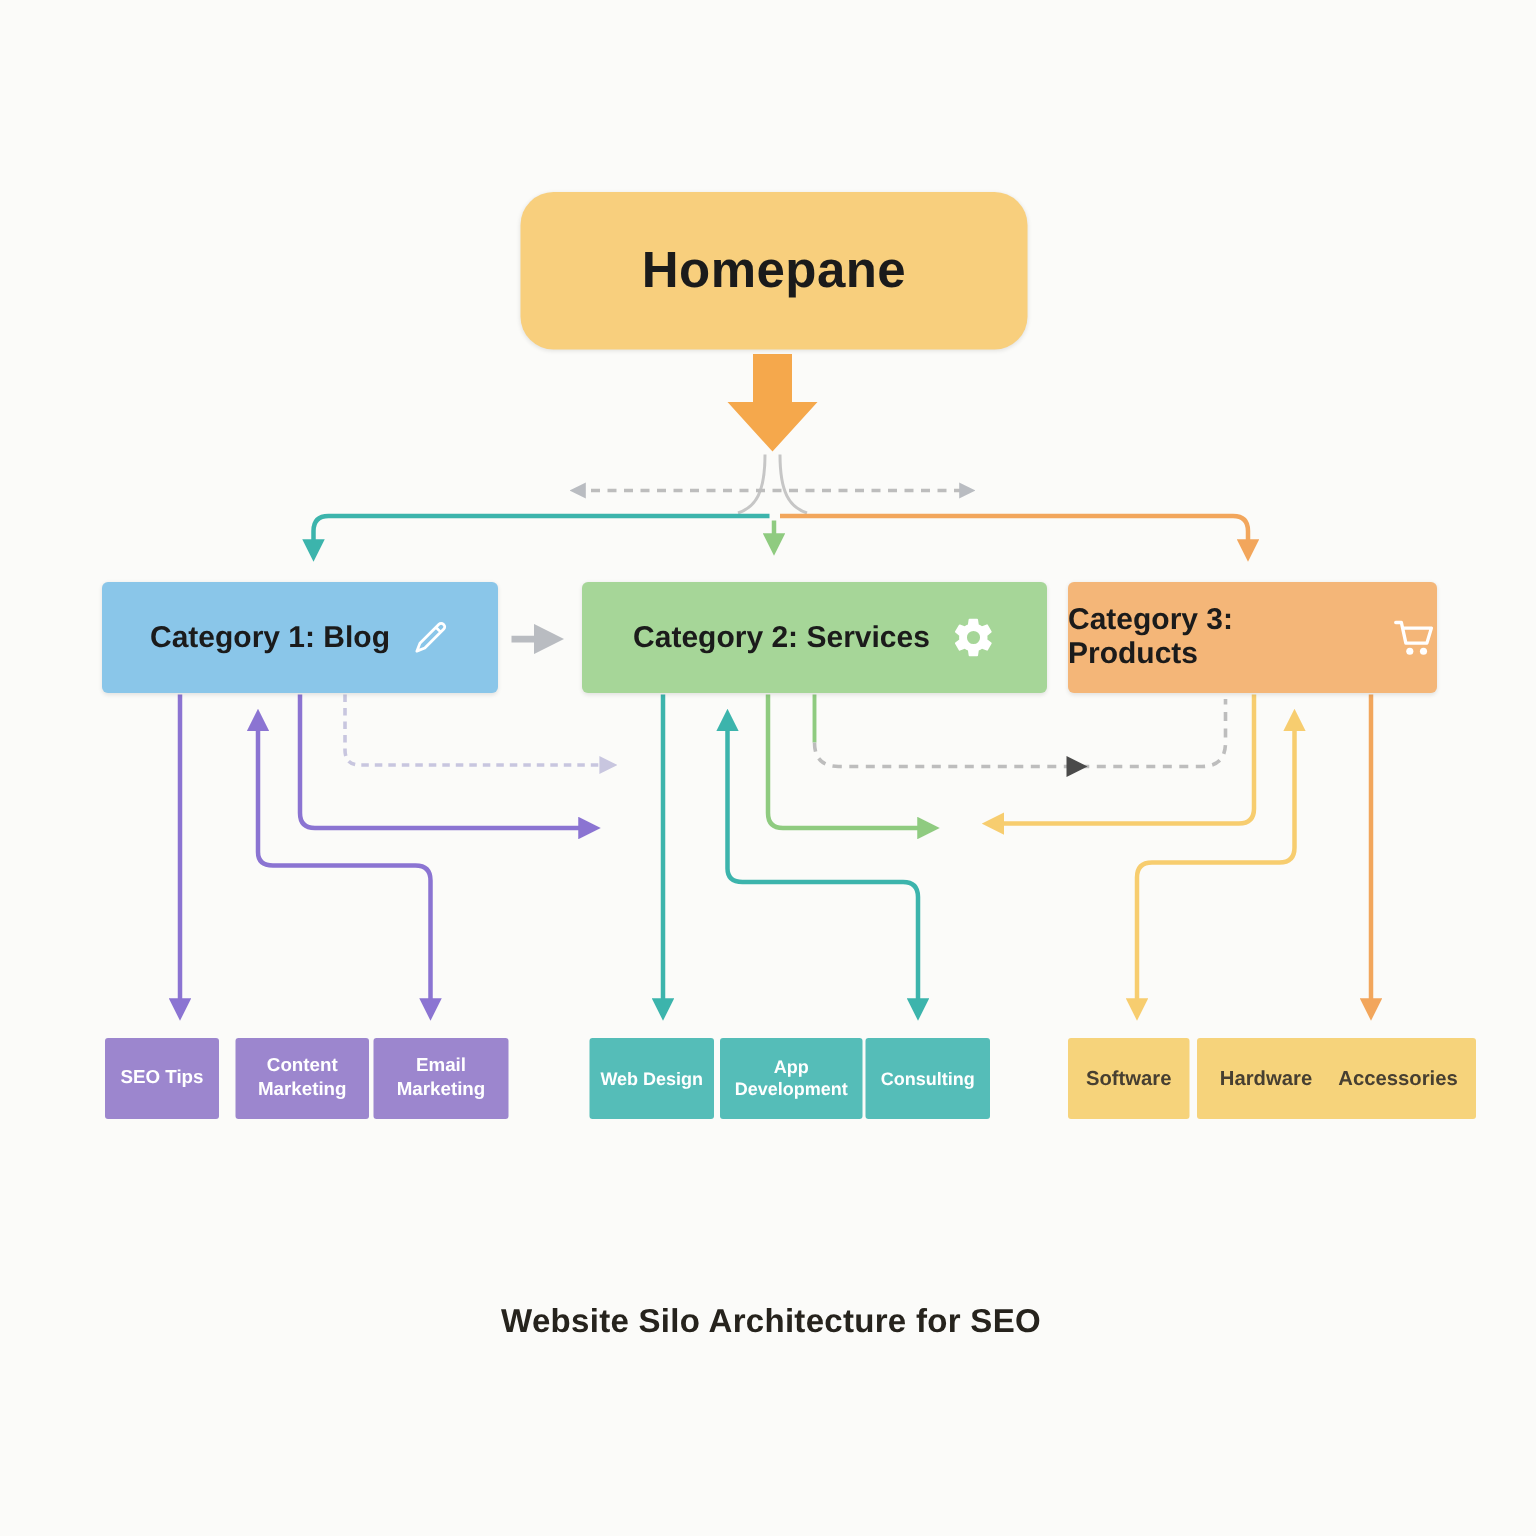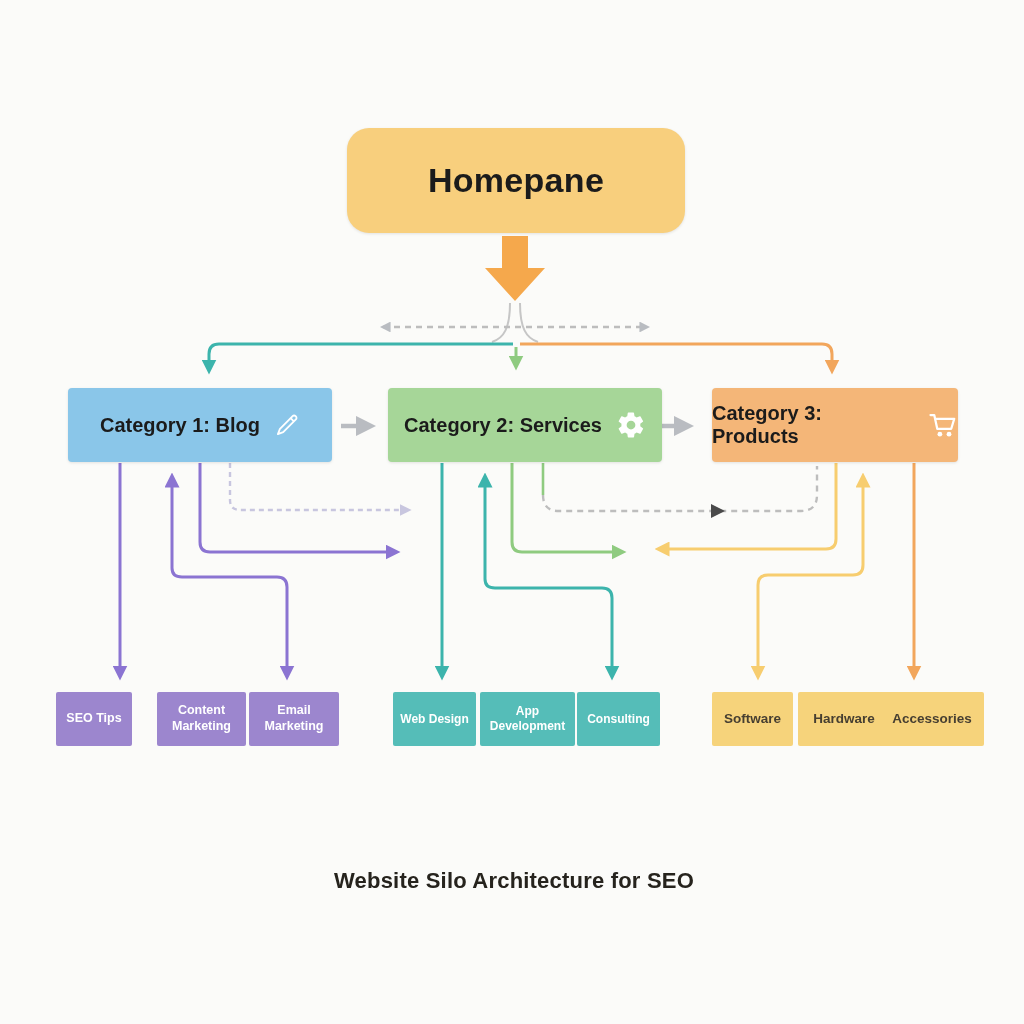--- a/index.html
+++ b/index.html
@@ -17,30 +17,30 @@
     font-size:34px;font-weight:bold;color:var(--text_dark);
     letter-spacing:.3px;
     box-shadow:0 1px 3px rgba(0,0,0,.10);
   }
   .category{
     top:388px;height:74px;border-radius:4px;
     font-size:20px;font-weight:bold;color:var(--text_dark);
     gap:14px;box-shadow:0 1px 3px rgba(0,0,0,.10);justify-content:center;
   }
   .cat-blog{left:68px;width:264px;background:var(--cat_blog_fill);}
-  .cat-services{left:388px;width:274px;background:var(--cat_services_fill);}
+  .cat-services{left:388px;width:310px;background:var(--cat_services_fill);}
   .cat-products{left:712px;width:246px;background:var(--cat_products_fill);}
   .child{
     top:692px;height:54px;border-radius:2px;font-weight:bold;
     text-align:center;line-height:1.25;padding:2px 4px;
   }
   .child.blog{background:var(--child_blog_fill);color:var(--text_light);font-size:12.5px;}
   .child.services{background:var(--child_services_fill);color:var(--text_light);font-size:12px;}
   .child.products{background:var(--child_products_fill);color:#473F31;font-size:13.5px;}
-  #seo-tips{left:56px;width:76px;}
+  #seo-tips{left:70px;width:76px;}
   #content-marketing{left:157px;width:89px;}
   #email-marketing{left:249px;width:90px;}
   #web-design{left:393px;width:83px;}
   #app-development{left:480px;width:95px;}
   #consulting{left:577px;width:83px;}
   #software{left:712px;width:81px;}
   #hardware{left:798px;width:92px;}
   #accessories{left:880px;width:104px;}
   .caption{
     position:absolute;left:4px;right:0;top:868px;text-align:center;

